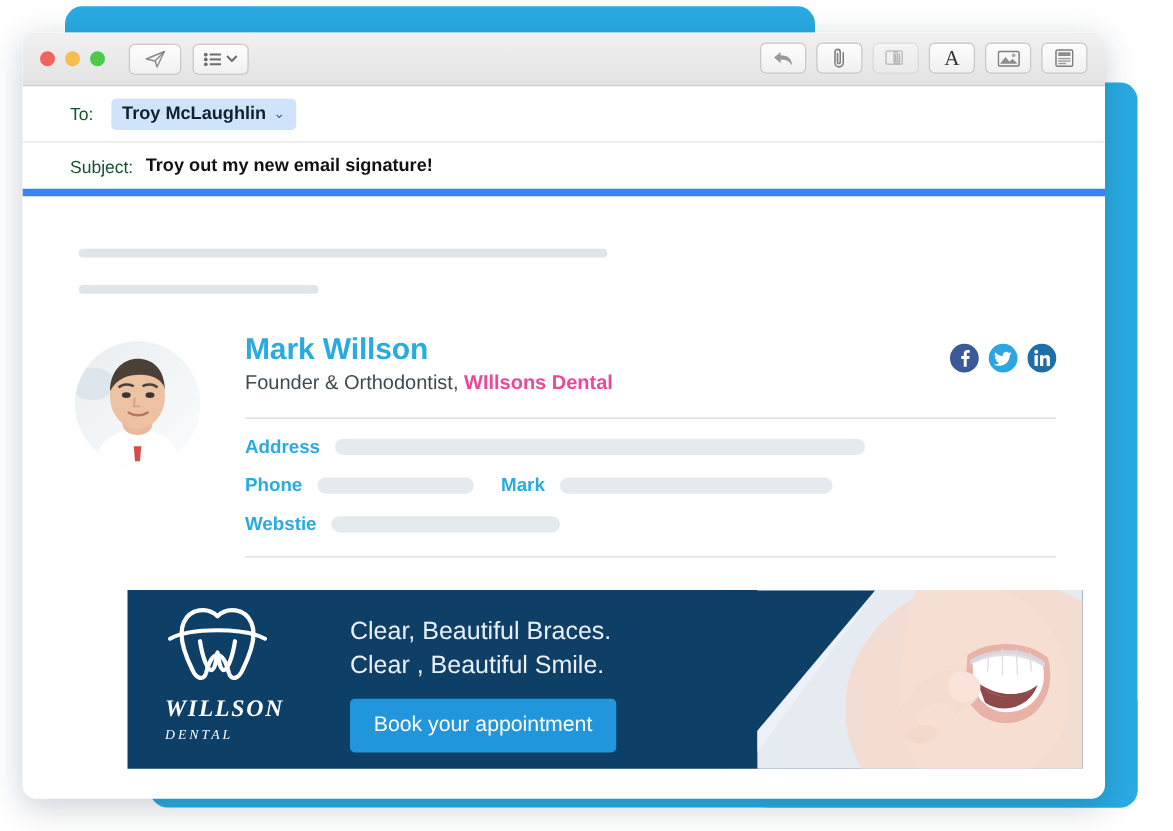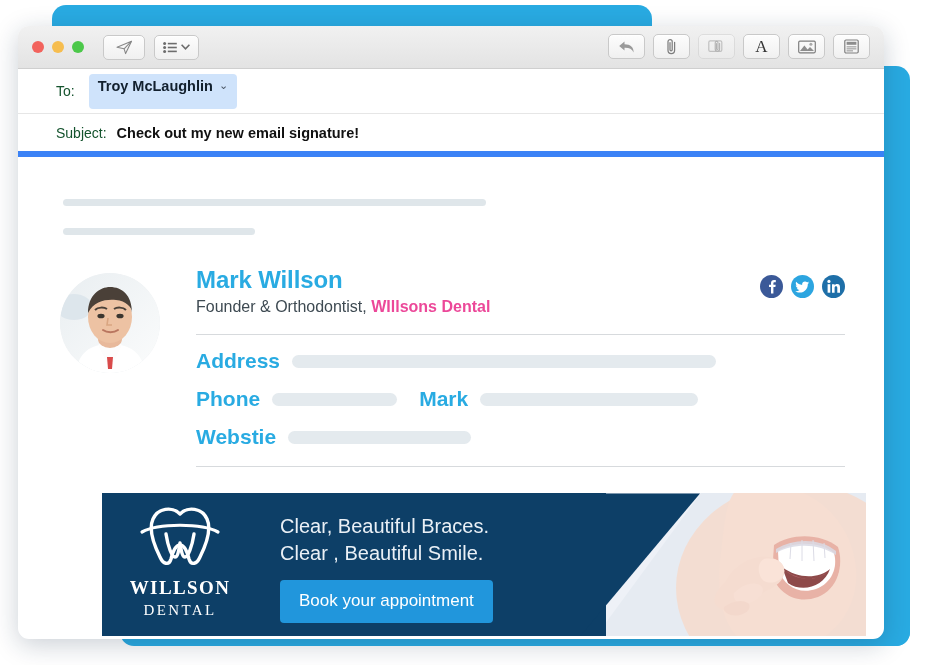--- a/index.html
+++ b/index.html
@@ -127,21 +127,21 @@
   }
   #to-row { height: 44px; border-bottom: none; }
   .field-label {
     color: #14532d;
     font-size: 14px;
   }
   #recipient-pill {
     margin-left: 14px;
     background: #cfe3fb;
     border-radius: 4px;
-    padding: 4px 9px 15px 9px;
+    padding: 4px 9px 5px 9px;
     display: flex;
     align-items: center;
     gap: 6px;
     font-size: 14.5px;
     color: #12202e;
     font-weight: bold;
   }
   .chev {
     font-size: 11px;
     color: #4a5664;
@@ -234,21 +234,21 @@
   }
 
   .detail-row {
     display: flex;
     align-items: center;
     margin-top: 14px;
   }
   .detail-label {
     color: #29ABE2;
     font-weight: bold;
-    font-size: 21px;
+    font-size: 15px;
     flex: 0 0 auto;
   }
   .detail-bar {
     background: #e4eaee;
     border-radius: 7px;
     height: 13px;
     margin-left: 12px;
   }
   #divider-bottom { margin-top: 17px; }
 
@@ -273,36 +273,36 @@
     position: absolute;
     left: 478px;
     top: 0;
     width: 120px;
     height: 143px;
     background: #0d3f67;
     clip-path: polygon(0 0, 100% 0, 0 100%);
   }
   #logo-block {
     position: absolute;
-    left: 15px;
+    left: 30px;
     top: 14px;
     width: 126px;
-    text-align: center;
     color: #ffffff;
+    font-style: italic;
   }
   #logo-word {
     font-family: "Liberation Serif", serif;
     font-size: 19px;
     letter-spacing: 1.4px;
     font-weight: bold;
     margin-top: 2px;
   }
   #logo-sub {
     font-family: "Liberation Serif", serif;
-    font-size: 15px;
+    font-size: 11px;
     letter-spacing: 2.4px;
     margin-top: 3px;
   }
   #banner-text {
     position: absolute;
     left: 178px;
     top: 20px;
     color: #e9eef4;
   }
   .banner-line {
@@ -419,21 +419,21 @@
     <div class="field-row" id="to-row">
       <span class="field-label">To:</span>
       <span id="recipient-pill">
         <span>Troy McLaughlin</span>
         <span class="chev">⌄</span>
       </span>
     </div>
 
     <div class="field-row" id="subject-row">
       <span class="field-label">Subject:</span>
-      <span id="subject-value">Check out my new email signature!</span>
+      <span id="subject-value">Troy out my new email signature!</span>
     </div>
 
     <div id="body">
 
       <div class="skel" id="skel1"></div>
       <div class="skel" id="skel2"></div>
 
       <div id="signature">
 
         <div id="sig-top">

